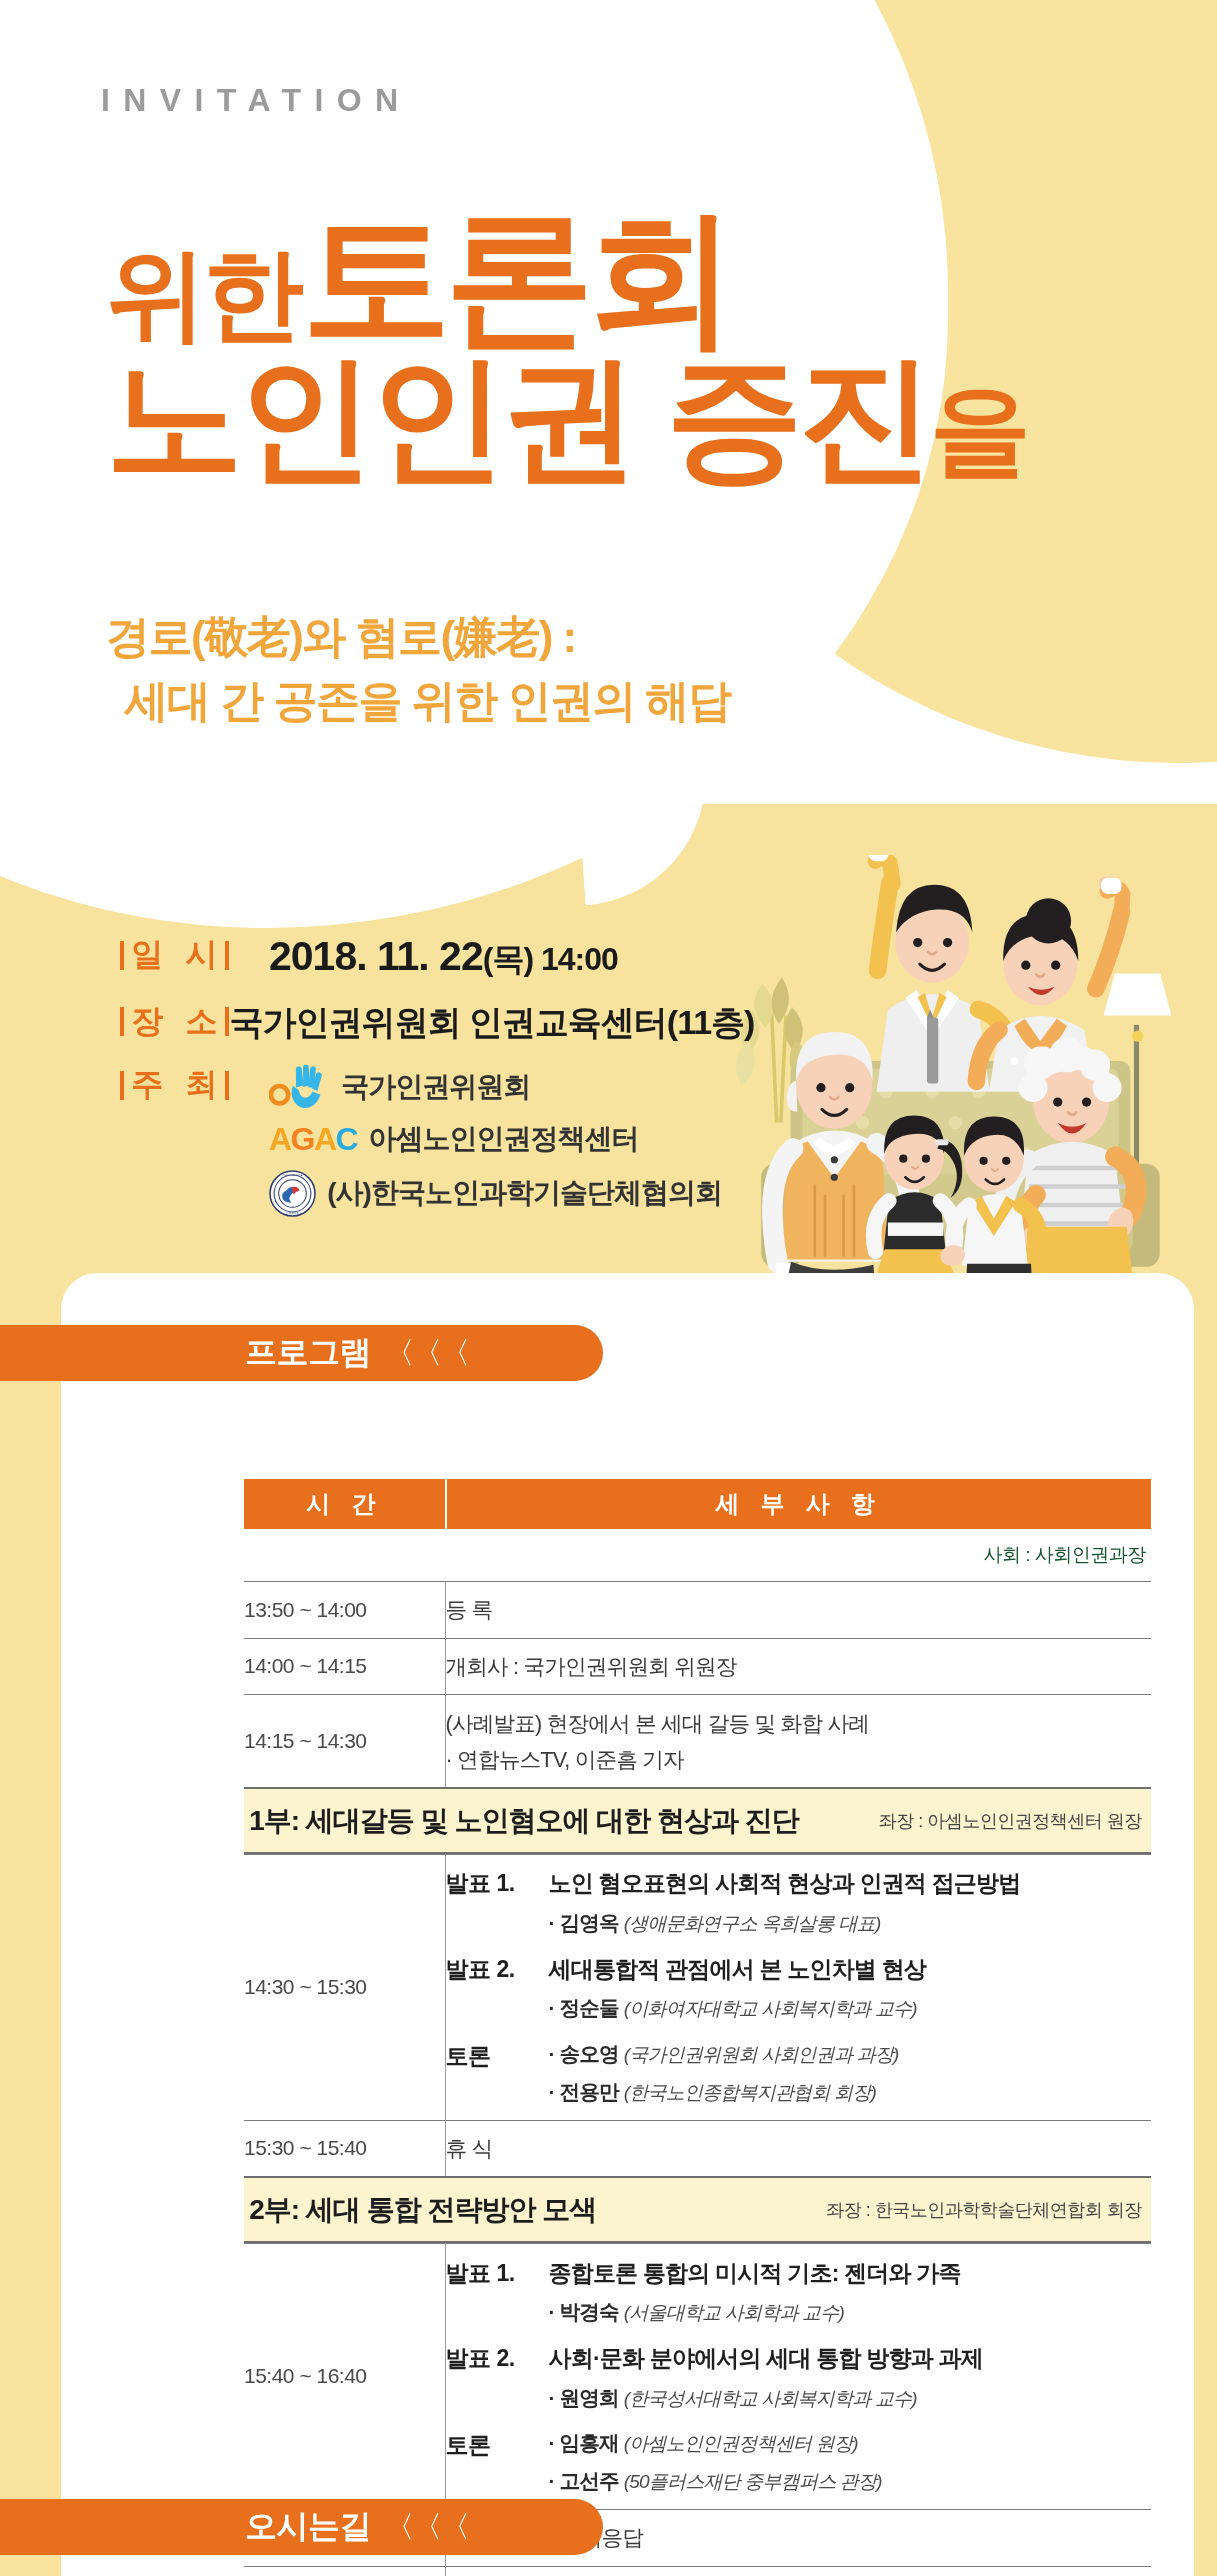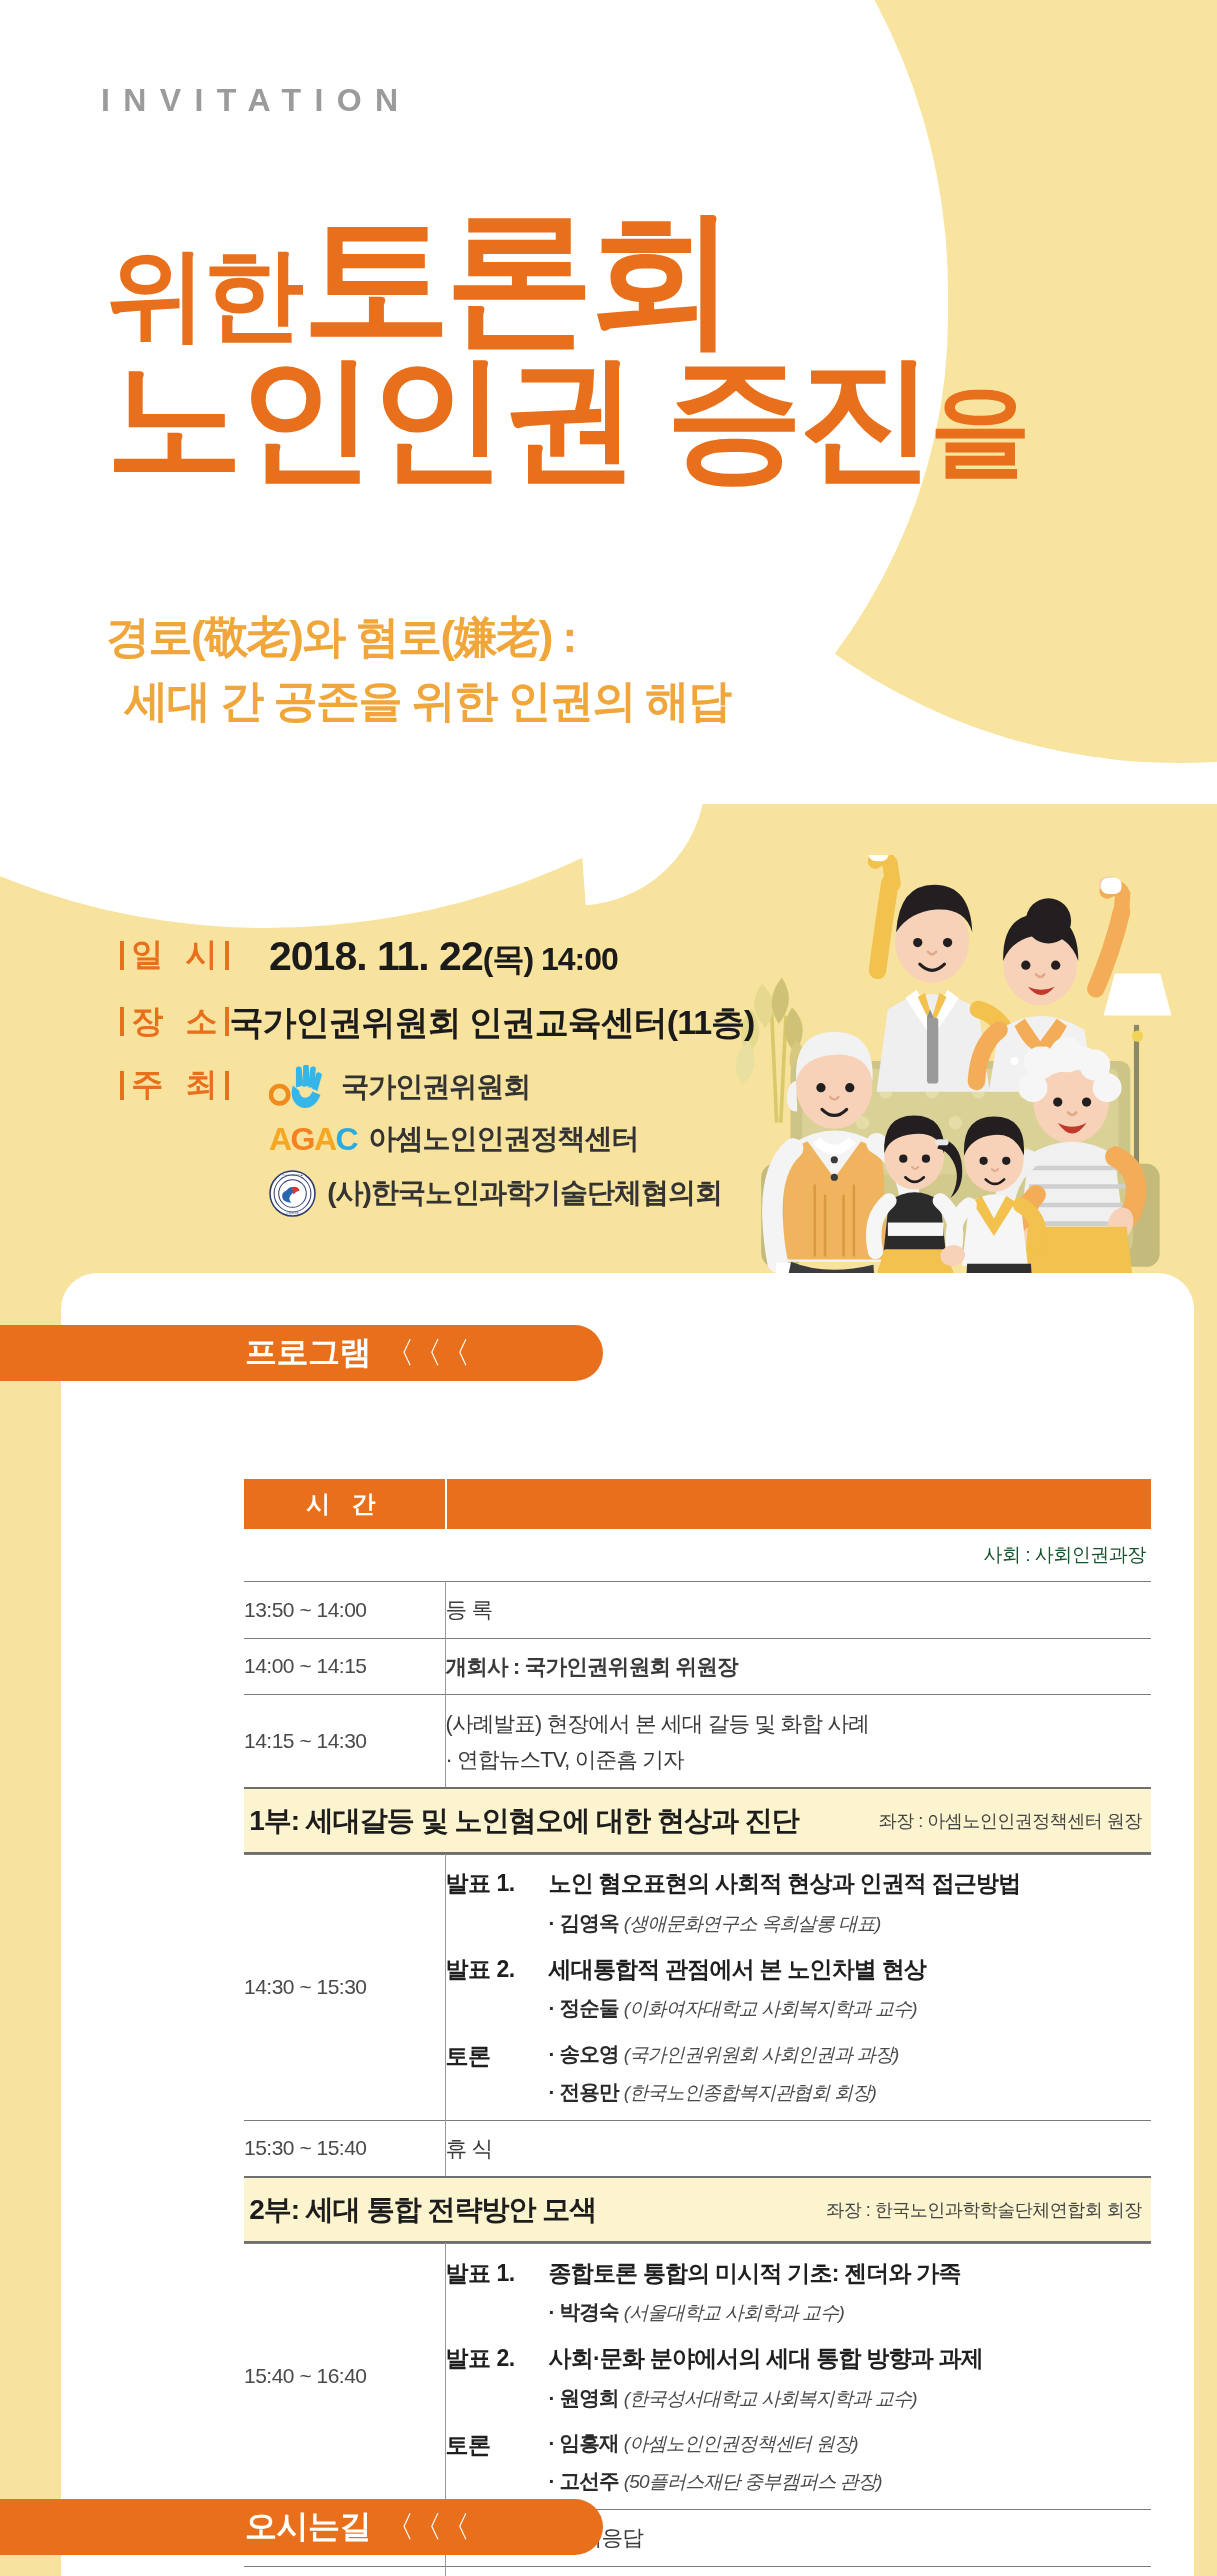--- a/index.html
+++ b/index.html
@@ -153,21 +153,21 @@
     border-top:1.5px solid #7b7b7b;
     vertical-align:middle;
     padding:13.4px 0;
   }
   .ptable tr:last-child td { border-bottom:1.5px solid #7b7b7b; }
   .c-time {
     width:201px; font-size:21px; color:#4a4a4a;
     border-right:1.5px solid #9a9a9a; letter-spacing:-0.5px; white-space:nowrap;
   }
   .c-det { padding-left:17.5px; font-size:21.6px; color:#3a3a3a; letter-spacing:-0.8px; }
-  .c-det.b { font-weight:700;margin-left:20px; }
+  .c-det.b { font-weight:400;margin-left:20px; }
 
   .sess-row td { border:none; padding:0; }
   .sess {
     background:#fcf4cf; border-top:2.1px solid #6f6f6f; border-bottom:2.1px solid #6f6f6f;
     display:flex; align-items:center; justify-content:space-between;
     padding:12.4px 9.3px 12.4px 5.2px;
   }
   .sess-title { font-size:28px; font-weight:800; color:#1d1d1d; letter-spacing:-1px; }
   .sess-chair { font-size:18px; color:#444; letter-spacing:-0.5px; white-space:nowrap; }
 
@@ -466,20 +466,21 @@
 
     <div class="ribbon" style="top:52px;">
       <span class="ribbon-txt">프로그램</span>
       <span class="chev">〈〈〈</span>
     </div>
 
     <div class="prog">
       <div class="prog-head">
         <div class="ph-time">시 간</div>
         <div class="ph-sep"></div>
+        <div class="ph-detail">세 부 사 항</div>
       </div>
       <div class="moderator">사회 : 사회인권과장</div>
       <table class="ptable">
         <tbody>
 
         <tr>
           <td class="c-time">13:50 ~ 14:00</td>
           <td class="c-det">등 록</td>
         </tr>
 

